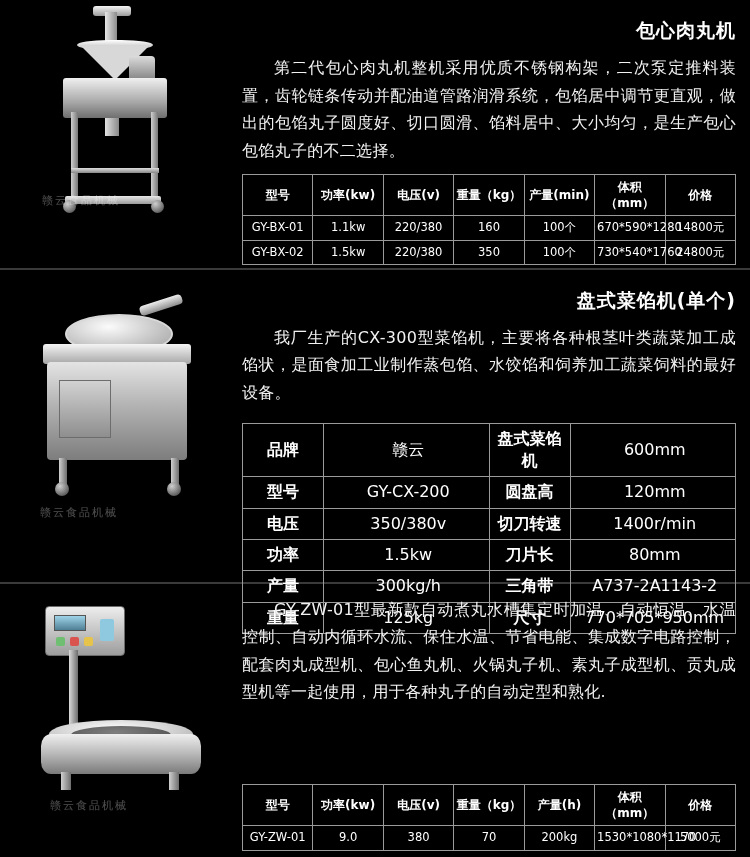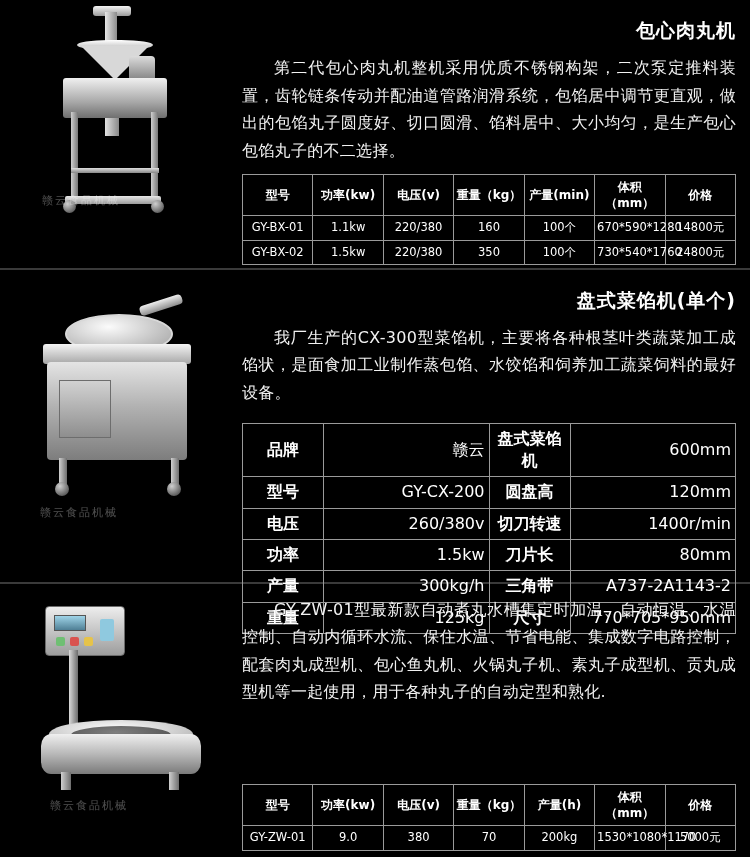--- a/index.html
+++ b/index.html
@@ -104,21 +104,21 @@
     padding: 4px 4px;
     color: #ffffff;
     line-height: 1.4;
   }
   table.spec2 td.lbl {
     text-align: center;
     font-weight: bold;
     width: 72px;
   }
   table.spec2 td.val {
-    text-align: right;
+    text-align: center;
     padding-left: 8px;
   }
 
   
   .machine {
     position: relative;
     width: 200px;
     height: 100%;
   }
 
@@ -376,21 +376,21 @@
           <td class="val">600mm</td>
         </tr>
         <tr>
           <td class="lbl">型号</td>
           <td class="val">GY-CX-200</td>
           <td class="lbl">圆盘高</td>
           <td class="val">120mm</td>
         </tr>
         <tr>
           <td class="lbl">电压</td>
-          <td class="val">260/380v</td>
+          <td class="val">350/380v</td>
           <td class="lbl">切刀转速</td>
           <td class="val">1400r/min</td>
         </tr>
         <tr>
           <td class="lbl">功率</td>
           <td class="val">1.5kw</td>
           <td class="lbl">刀片长</td>
           <td class="val">80mm</td>
         </tr>
         <tr>

